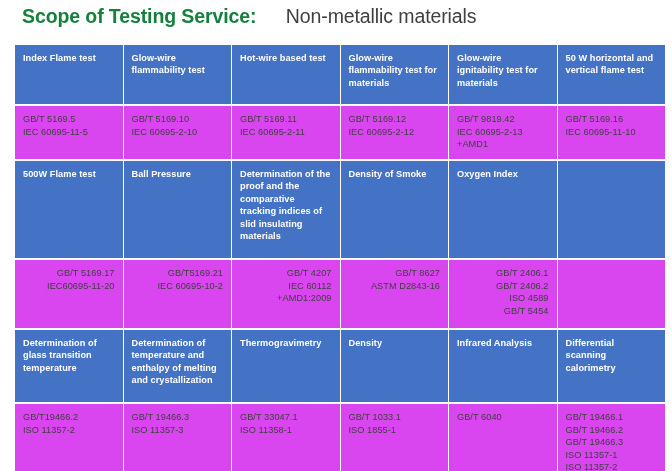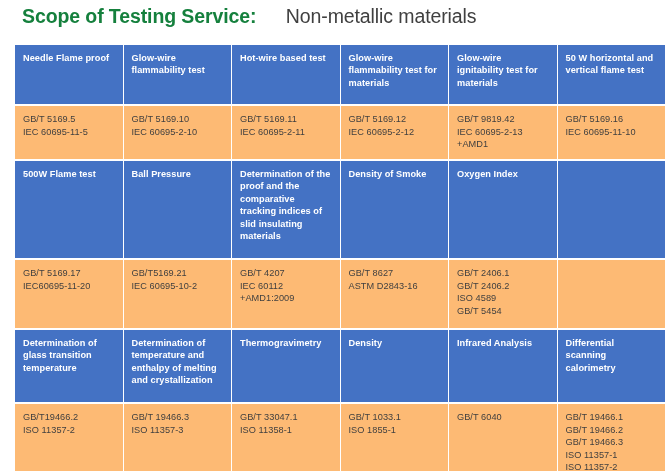--- a/index.html
+++ b/index.html
@@ -59,37 +59,37 @@
   .hdr-cell {
     background: #4472C4;
     color: #ffffff;
     font-weight: bold;
     font-size: 9.2px;
     line-height: 12.4px;
     padding: 7px 8px 6px 8px;
     letter-spacing: 0.05px;
   }
   .data-cell {
-    background: #fdba74;
+    background: #d946ef;
     color: #3f3f3f;
     font-weight: normal;
     font-size: 9.2px;
     line-height: 12.6px;
     padding: 7px 8px 8px 8px;
     letter-spacing: 0.05px;
   }
   .spacer-row td {
     height: 2px;
     background: #ffffff;
     padding: 0;
   }
   .hdr-row-1 .hdr-cell { height: 46px; }
   .data-row-1 .data-cell { height: 38px; }
   .hdr-row-2 .hdr-cell { height: 84px; }
-  .data-row-2 .data-cell { height: 53px; }
+  .data-row-2 .data-cell { height: 53px; text-align: right; }
   .hdr-row-3 .hdr-cell { height: 59px; }
   .data-row-3 .data-cell { height: 71px; }
   .line { display: block; }
   .empty { min-height: 1px; }
 </style>
 </head>
 <body>
 
 <div class="page">
 
@@ -103,21 +103,21 @@
         <col>
           <col>
           <col>
           <col>
           <col>
           <col>
       </colgroup>
       <tbody>
 
         <tr class="hdr-row-1">
-          <td class="hdr-cell">Needle Flame proof</td>
+          <td class="hdr-cell">Index Flame test</td>
           <td class="hdr-cell">Glow-wire flammability test</td>
           <td class="hdr-cell">Hot-wire based test</td>
           <td class="hdr-cell">Glow-wire flammability test for materials</td>
           <td class="hdr-cell">Glow-wire ignitability test for materials</td>
           <td class="hdr-cell">50 W horizontal and vertical flame test</td>
         </tr>
         <tr class="spacer-row">
           <td colspan="6"></td>
         </tr>
         <tr class="data-row-1">

